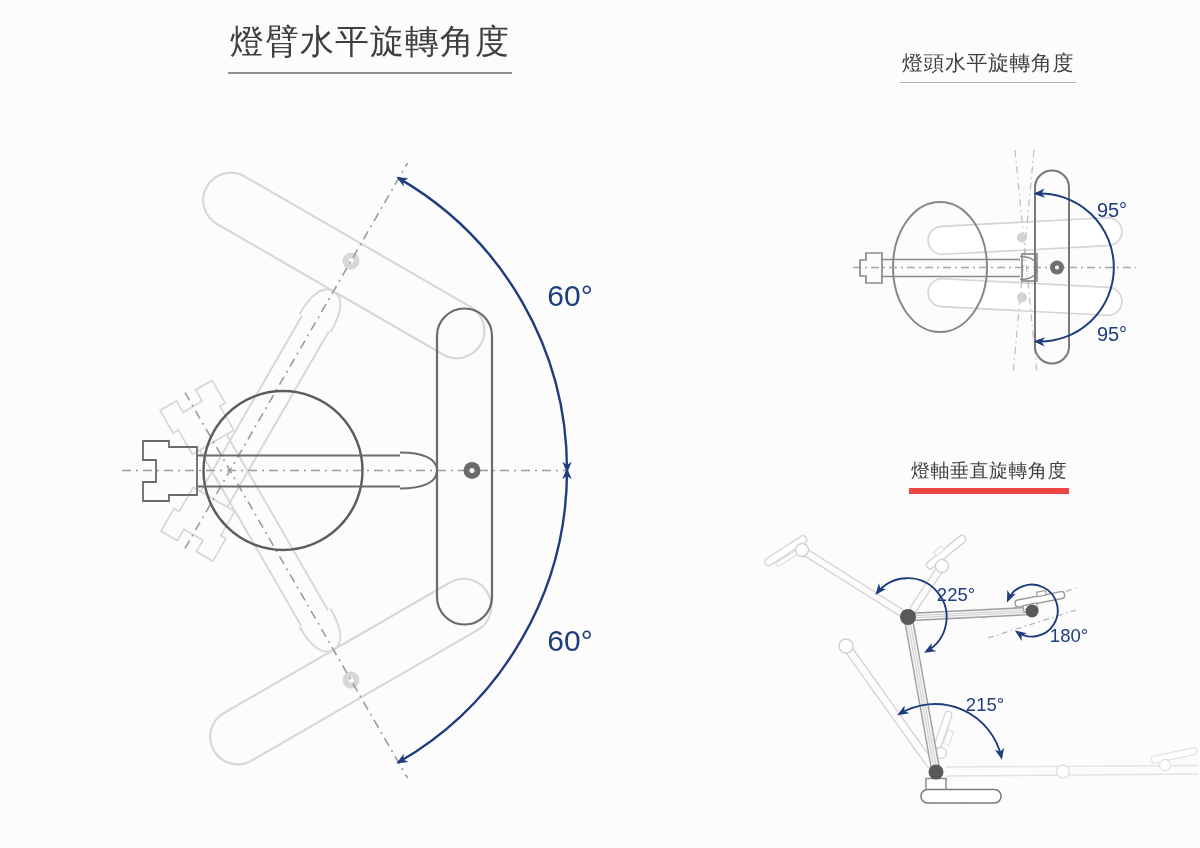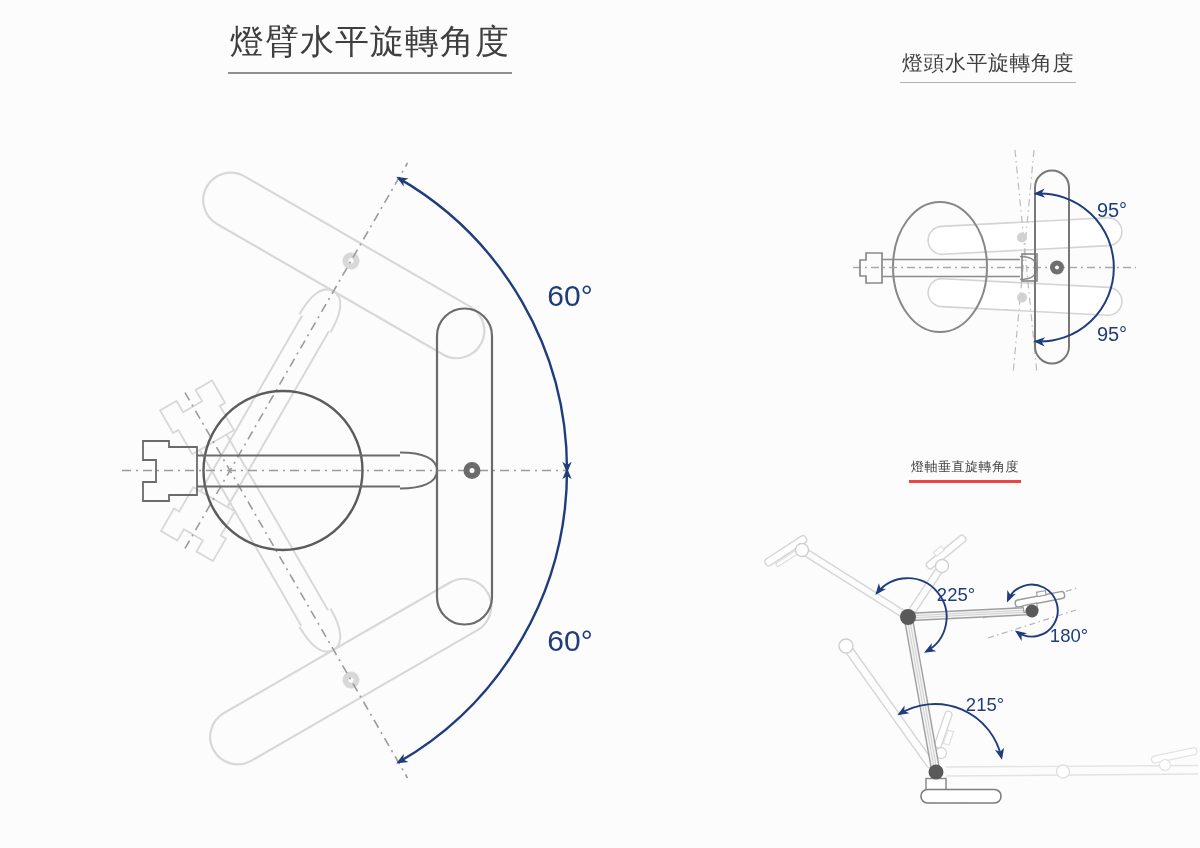--- a/index.html
+++ b/index.html
@@ -9,22 +9,22 @@
     font-family:"Liberation Sans","DejaVu Sans",sans-serif;
   }
   .sec-title {
     position:absolute; display:inline-block; color:#3f3f3f;
     line-height:1.25; white-space:nowrap;
   }
   #title-main  { left:228px; top:20px;  font-size:34px; letter-spacing:1px;
                  padding:0 2px 9px 2px; border-bottom:2px solid #8f8f8f; }
   #title-head  { left:900px; top:50px;  font-size:21px; letter-spacing:0.5px;
                  padding:0 2px 6px 2px; border-bottom:1px solid #b2b2b2; }
-  #title-axis  { left:909px; top:459px; font-size:13px; letter-spacing:0.5px;
-                 padding:0 2px 5px 2px; border-bottom:3px solid #ef4444; }
+  #title-axis  { left:909px; top:459px; font-size:19px; letter-spacing:0.5px;
+                 padding:0 2px 5px 2px; border-bottom:6px solid #ef4444; }
   svg { position:absolute; left:0; top:0; }
   text.angle-big   { font-size:30px; fill:#1f3d7c; }
   text.angle-mid   { font-size:20px; fill:#1f3d7c; }
   text.angle-small { font-size:18.5px; fill:#1f3d7c; }
   text { font-family:"Liberation Sans","DejaVu Sans",sans-serif; }
 </style>
 </head>
 <body>
 
 <div id="stage">

